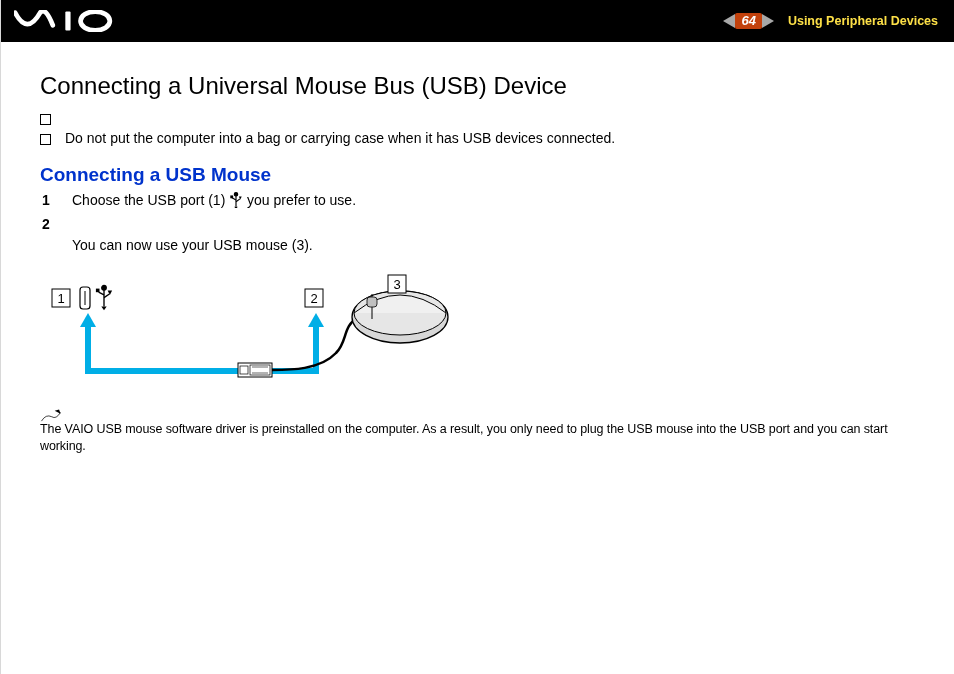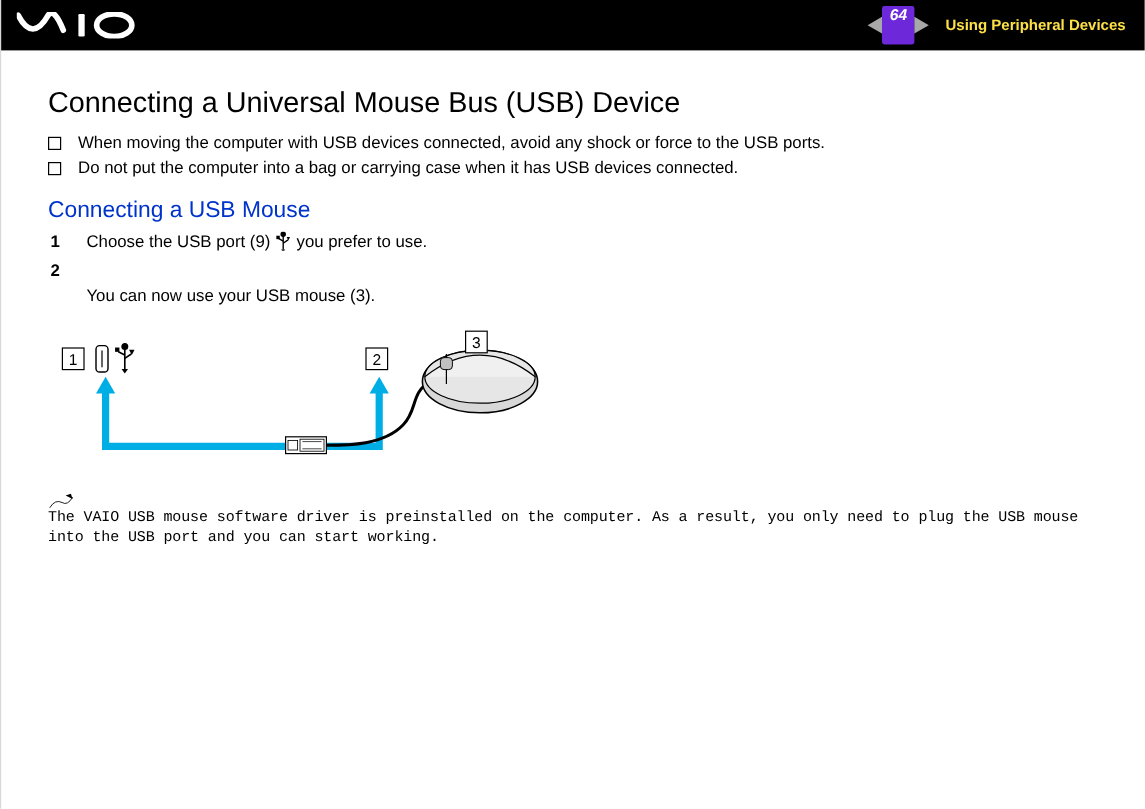--- a/index.html
+++ b/index.html
@@ -30,22 +30,22 @@
     padding:0 16px 0 14px;
     box-sizing:border-box;
   }
   .logo svg{display:block}
   .hdr-right{display:flex;align-items:center;gap:8px}
   .pager{display:flex;align-items:center;gap:0}
   .tri{width:0;height:0;border-top:7px solid transparent;border-bottom:7px solid transparent}
   .tri.left{border-right:12px solid #a8a8a8}
   .tri.right{border-left:12px solid #a8a8a8}
   .pagebox{
-    background:#6d28d9;color:#fff;font-style:italic;font-weight:bold;
-    font-size:13px;padding:0 6px;height:32px;line-height:16px;margin:0 0px;
+    background:#c2410c;color:#fff;font-style:italic;font-weight:bold;
+    font-size:13px;padding:0 6px;height:16px;line-height:16px;margin:0 0px;
     border-radius:2px;
   }
   .section-label{
     color:#fde047;font-weight:bold;font-size:12.5px;margin-left:6px;
   }
 
   
   .page{
     padding:30px 40px 20px 40px;
   }
@@ -55,21 +55,21 @@
   .intro{font-size:14px;margin:6px 0 8px 0}
   .bullets{margin:0;padding:0;list-style:none}
   .bullets li{
     display:flex;align-items:flex-start;gap:14px;
     font-size:14px;margin:5px 0;
   }
   .square-bullet{
     width:9px;height:9px;border:1px solid #000;flex:0 0 auto;margin-top:4px;
   }
   h2{
-    color:#0033cc;font-size:19px;font-weight:400;margin:18px 0 4px 0;
+    color:#0033cc;font-size:19px;font-weight:700;margin:18px 0 4px 0;
   }
   .subhead{
     color:var(--muted);font-size:17px;margin:2px 0 12px 0;
   }
   ol.steps{margin:0;padding:0 0 0 32px;list-style:none;counter-reset:step}
   ol.steps li{
     position:relative;font-size:14px;margin:4px 0;line-height:1.45;
     counter-increment:step;
   }
   ol.steps li::before{
@@ -77,21 +77,21 @@
     position:absolute;left:-30px;top:0;font-weight:bold;font-size:14px;
   }
 
   
   .diagram{margin:18px 0 8px 0}
 
   
   .note-icon svg{display:block}
   .note{
     font-size:12.5px;line-height:1.35;margin-top:-2px;
-    font-family:Liberation Mono, monospace;
+    font-family:Liberation Sans, sans-serif;
   }
   .note .condensed{letter-spacing:-0.1px;font-stretch:condensed}
 </style>
 </head>
 <body>
 
 <div class="left-rule"></div>
 
 <div class="hdr">
   <div class="logo">
@@ -114,33 +114,32 @@
 </div>
 
 <div class="page">
 
   <h1>Connecting a Universal Mouse Bus (USB) Device</h1>
 
 
   <ul class="bullets">
     <li>
       <span class="square-bullet"></span>
-      <span>When moving the computer with USB devices connected, avoid any shock or force to the USB ports.</span>
     </li>
     <li>
       <span class="square-bullet"></span>
       <span>Do not put the computer into a bag or carrying case when it has USB devices connected.</span>
     </li>
   </ul>
 
   <h2>Connecting a USB Mouse</h2>
 
   <ol class="steps">
     <li>
-      <span>Choose the USB port (9) </span>
+      <span>Choose the USB port (1) </span>
       <svg width="14" height="16" viewBox="0 0 24 28" style="vertical-align:-3px">
         <g stroke="#000" stroke-width="2" fill="none">
           <circle cx="12" cy="4" r="3" fill="#000"></circle>
           <line x1="12" y1="6" x2="12" y2="26"></line>
           <path d="M12 14 L5 10"></path>
             <rect x="2" y="6" width="5" height="5" fill="#000" stroke="none"></rect>
           <path d="M12 17 L19 12"></path>
             <polygon points="17,8 22,8 19.5,13" fill="#000" stroke="none"></polygon>
           <polygon points="9,26 15,26 12,30" fill="#000" stroke="none"></polygon>
         </g>

